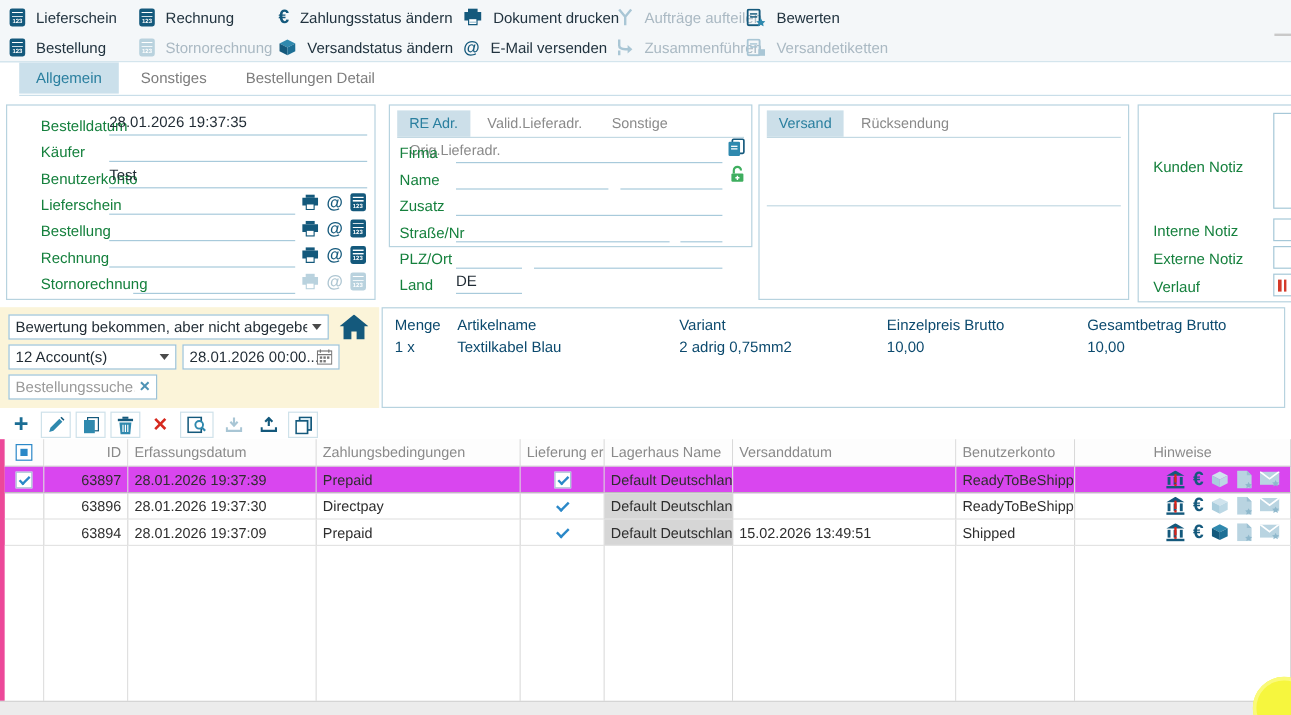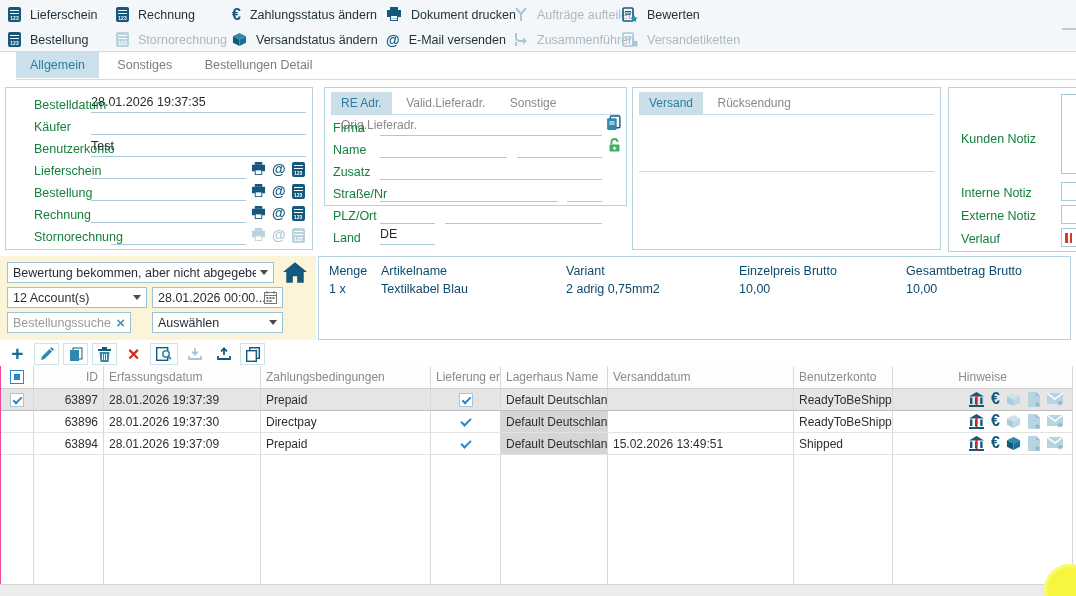--- a/index.html
+++ b/index.html
@@ -56,27 +56,27 @@
   .acol{position:absolute;font-size:12.5px;color:#0c4a6e;white-space:nowrap;}
 
   
   .gtb{position:absolute;left:5px;top:342px;height:24px;display:flex;gap:4px;align-items:center;}
   .gbtn{width:25px;height:22px;display:flex;align-items:center;justify-content:center;box-sizing:border-box;background:transparent;}
   .gbtn.brd{border:1px solid #cfe2ea;background:#fff;}
   .plus{font-size:21px;font-weight:bold;color:#1b6d94;line-height:20px;}
   .redx{font-size:20px;font-weight:bold;color:#d6291e;line-height:18px;}
 
   
-  .grid{position:absolute;left:0;top:366px;width:1072px;border-left:1px solid #ec4899;}
+  .grid{position:absolute;left:0;top:366px;width:1072px;border-left:4px solid #ec4899;}
   .grow{display:grid;grid-template-columns:33px 70px 157px 170px 70px 107px 186px 99px 180px;}
   .gcell{box-sizing:border-box;border-right:1px solid #d9d9d9;border-bottom:1px solid #e3e3e3;padding:3px 5px;font-size:12px;color:#2e2e2e;white-space:nowrap;overflow:hidden;display:flex;align-items:center;height:22px;}
   .ghead .gcell{color:#8a8a8a;border-bottom:1px solid #cfcfcf;background:#fdfdfd;height:23px;}
   .rt{justify-content:flex-end;}
   .ctr{justify-content:center;}
-  .sel .gcell{background:#e5e5e5;border-bottom-color:#bdbdbd;}
+  .sel .gcell{background:#d946ef;border-bottom-color:#bdbdbd;}
   .lgh{background:#d6d6d6;}
   .gempty .gcell{height:133px;border-bottom:none;background:#fff;}
   .hcell{justify-content:flex-end;gap:6px;padding-right:8px;}
 
   .chk{position:relative;width:14px;height:14px;border:1px solid #a9c4d4;background:#fff;box-sizing:border-box;}
   .chk::after{content:"";position:absolute;left:2px;top:3px;width:7px;height:3px;border-left:2px solid #2b88c8;border-bottom:2px solid #2b88c8;transform:rotate(-45deg);}
   .chkhdr{position:relative;width:14px;height:14px;border:1px solid #2b88c8;background:#fff;box-sizing:border-box;}
   .chkhdr::after{content:"";position:absolute;left:3px;top:3px;width:6px;height:6px;background:#2b88c8;}
   .tick{position:relative;width:12px;height:12px;}
   .tick::after{content:"";position:absolute;left:1px;top:2px;width:8px;height:4px;border-left:2px solid #2b88c8;border-bottom:2px solid #2b88c8;transform:rotate(-45deg);}
@@ -347,24 +347,20 @@
             <rect x="8.5" y="6" width="2" height="2" fill="#777"></rect>
             <rect x="2.5" y="9" width="2" height="2" fill="#777"></rect>
             <rect x="5.5" y="9" width="2" height="2" fill="#777"></rect>
           </svg>
         </span>
     </div>
     <div class="fctl" style="left:7px;top:56px;width:124px;">
       <span class="sp ph">Bestellungssuche...</span>
       <span class="clrx">×</span>
     </div>
-    <div class="fctl" style="left:152px;top:56px;width:131px;">
-      <span class="sp">Auswählen</span>
-      <span class="caret"></span>
-    </div>
   </div>
 
   <div class="articles">
     <span class="acol" style="left:10px;top:7px">Menge</span>
     <span class="acol" style="left:62px;top:7px">Artikelname</span>
     <span class="acol" style="left:247px;top:7px">Variant</span>
     <span class="acol" style="left:420px;top:7px">Einzelpreis Brutto</span>
     <span class="acol" style="left:587px;top:7px">Gesamtbetrag Brutto</span>
     <div>
       <span class="acol" style="left:10px;top:25px">1 x</span>

